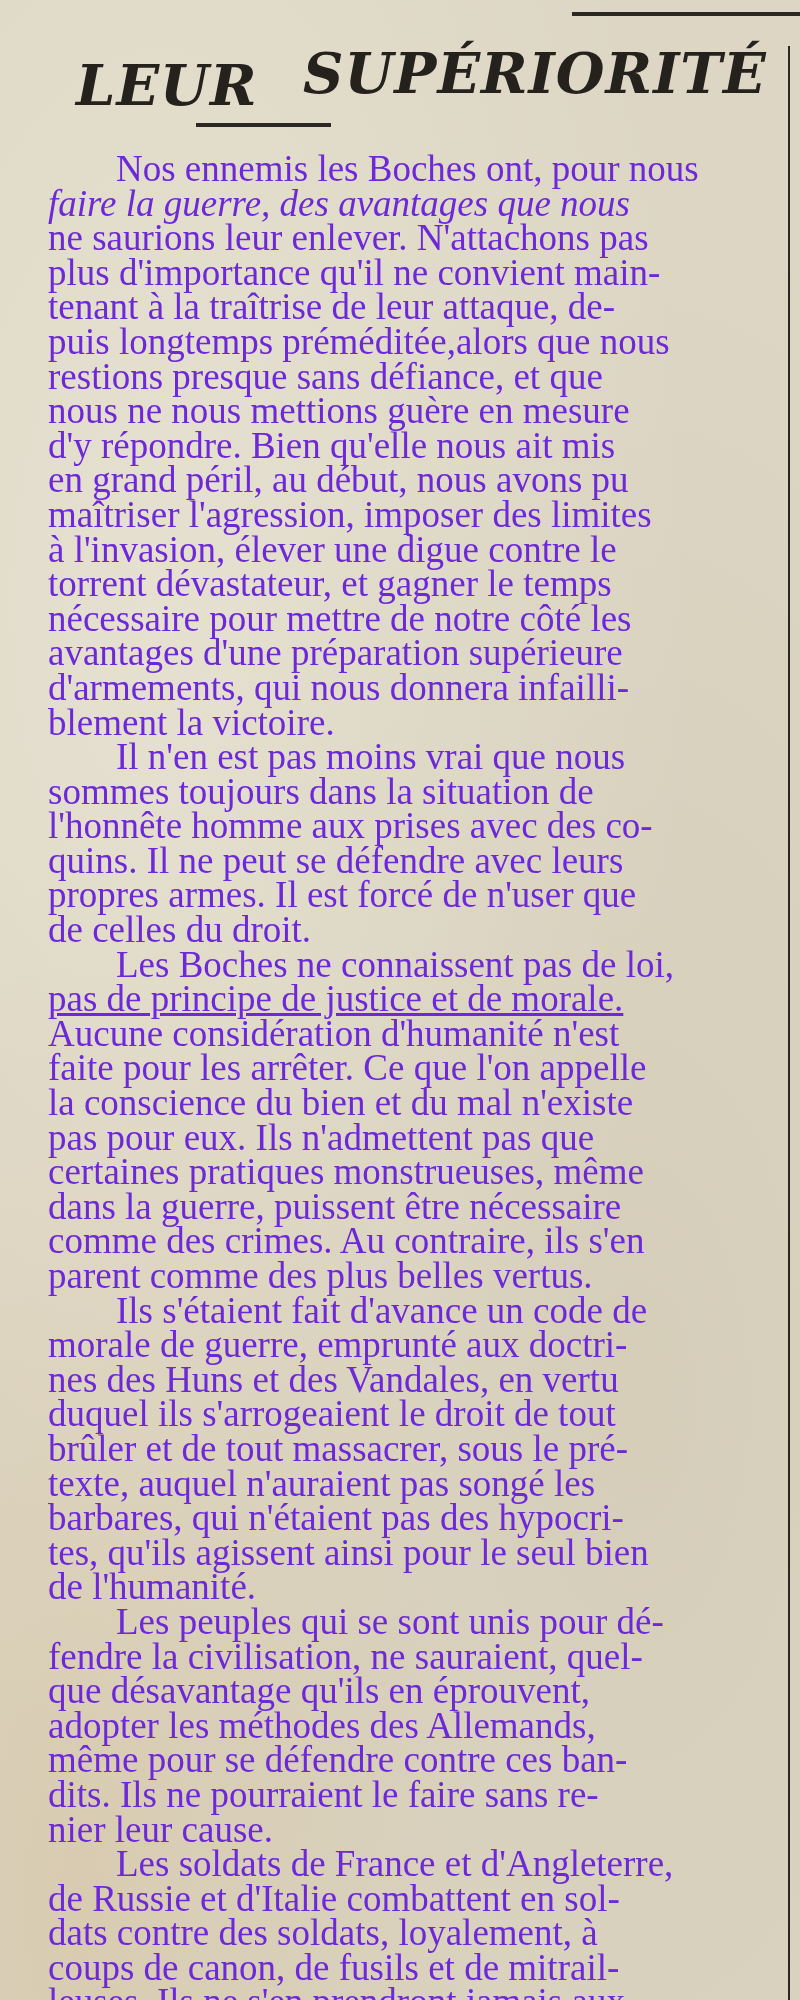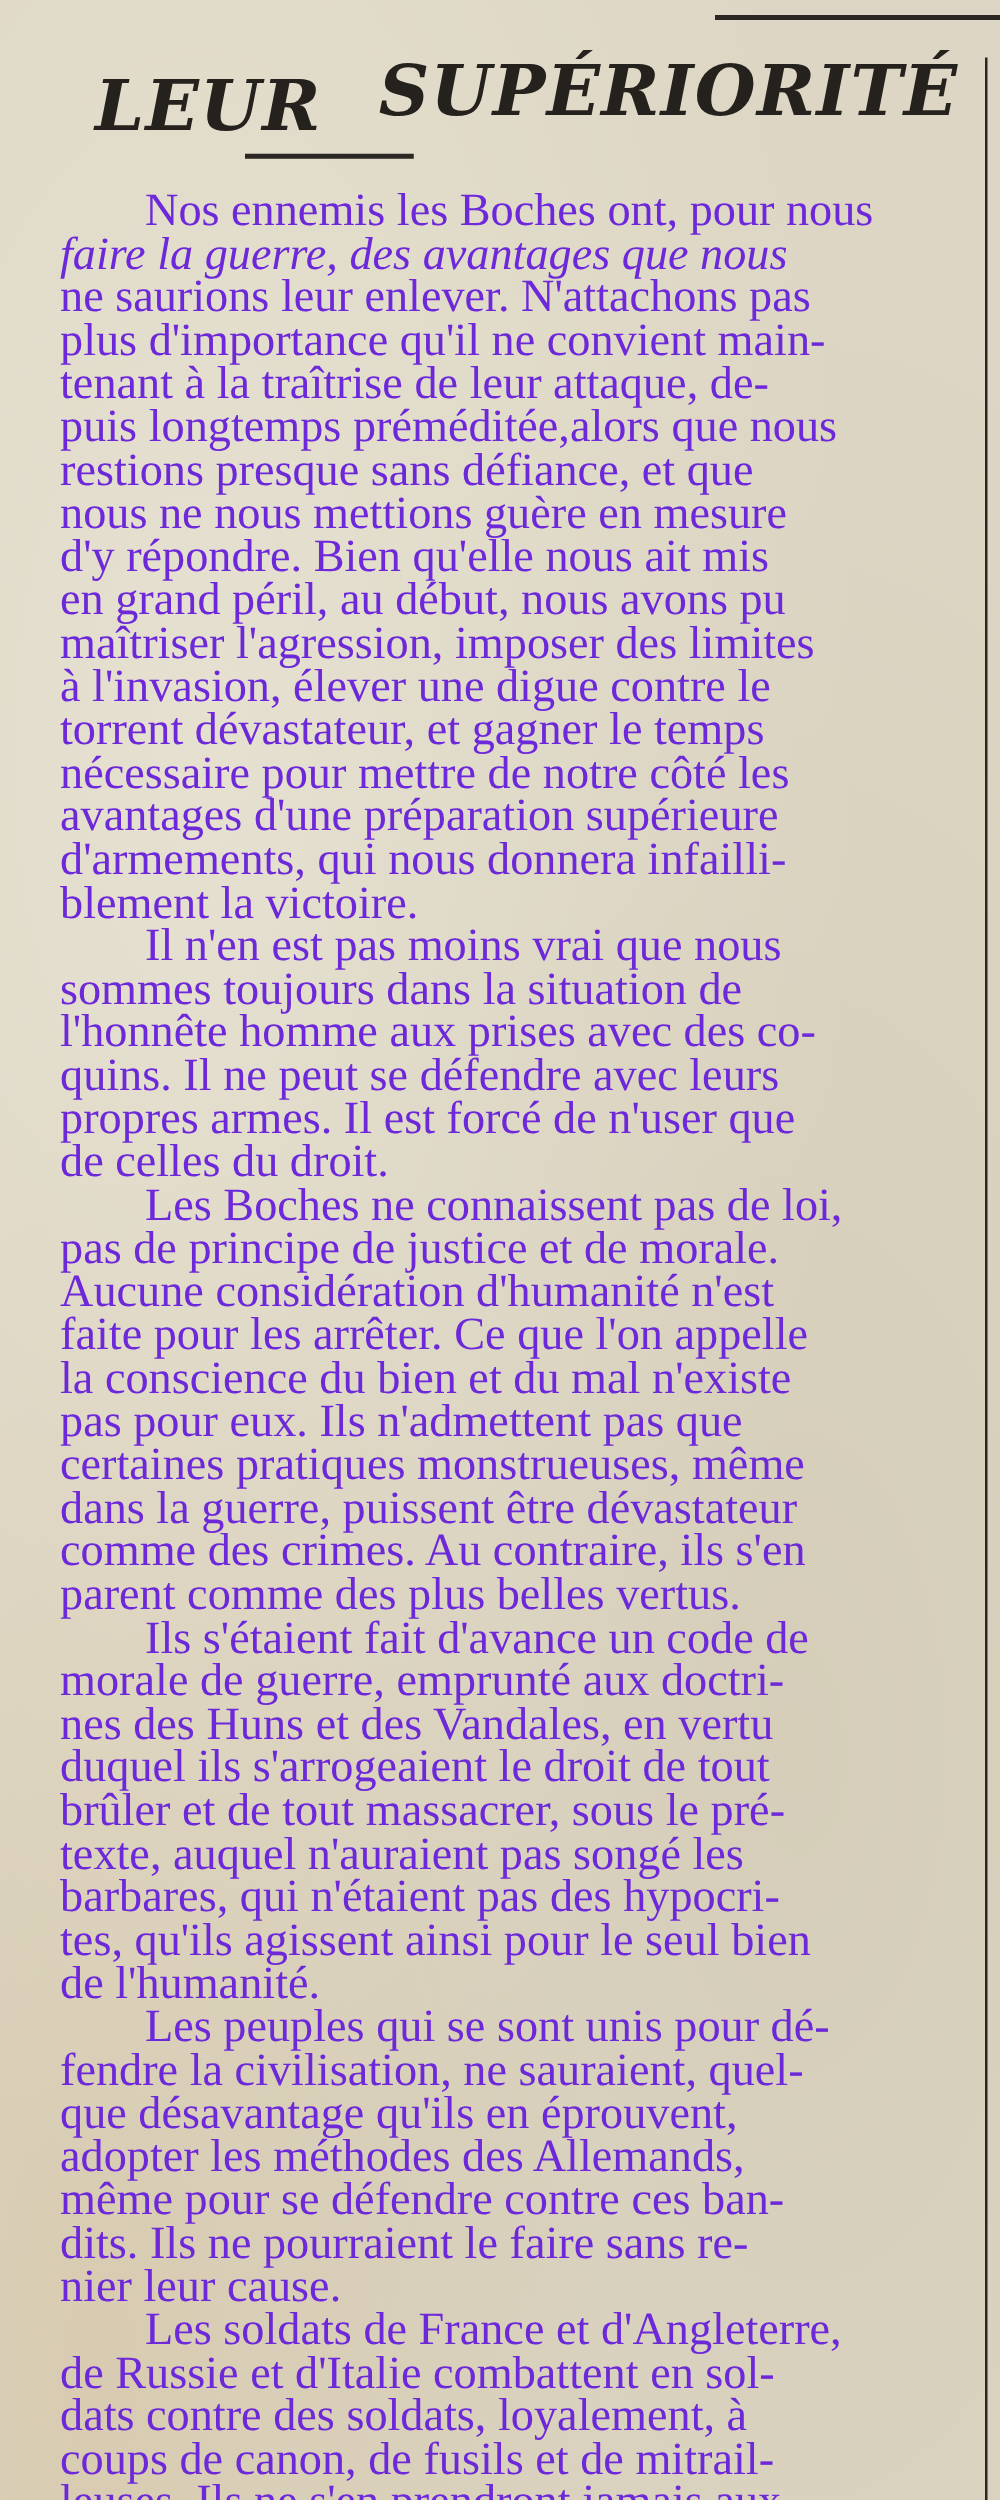--- a/index.html
+++ b/index.html
@@ -116,27 +116,27 @@
     <div>
       <span class="line indent" style="word-spacing: 0px; text-align: left; text-align-last: left;">Il n'en est pas moins vrai que nous</span>
       <span class="line" style="word-spacing: 0px; text-align: right; text-align-last: left;">sommes toujours dans la situation de</span>
       <span class="line" style="word-spacing: 0px; text-align: left; text-align-last: left;">l'honnête homme aux prises avec des co-</span>
       <span class="line" style="word-spacing: 0px; text-align: left; text-align-last: left;">quins. Il ne peut se défendre avec leurs</span>
       <span class="line" style="word-spacing: 0px; text-align: left; text-align-last: left;">propres armes. Il est forcé de n'user que</span>
       <span class="line last">de celles du droit.</span>
     </div>
     <div>
       <span class="line indent" style="word-spacing: 0px; text-align: left; text-align-last: left;">Les Boches ne connaissent pas de loi,</span>
-      <span class="line" style="word-spacing: 0px; text-align: right; text-align-last: left;">pas de principe de justice et de morale.</span>
+      <span class="line" style="word-spacing: 0px; text-align: right; text-align-last: left; text-decoration: underline;">pas de principe de justice et de morale.</span>
       <span class="line" style="word-spacing: 0px; text-align: left; text-align-last: left;">Aucune considération d'humanité n'est</span>
       <span class="line" style="word-spacing: 0px; text-align: left; text-align-last: left;">faite pour les arrêter. Ce que l'on appelle</span>
       <span class="line" style="word-spacing: 0px; text-align: left; text-align-last: left;">la conscience du bien et du mal n'existe</span>
       <span class="line" style="word-spacing: 0px; text-align: left; text-align-last: left;">pas pour eux. Ils n'admettent pas que</span>
       <span class="line" style="word-spacing: 0px; text-align: left; text-align-last: left;">certaines pratiques monstrueuses, même</span>
-      <span class="line" style="word-spacing: 0px; text-align: left; text-align-last: left;">dans la guerre, puissent être dévastateur</span>
+      <span class="line" style="word-spacing: 0px; text-align: left; text-align-last: left;">dans la guerre, puissent être nécessaire</span>
       <span class="line" style="word-spacing: 0px; text-align: left; text-align-last: left;">comme des crimes. Au contraire, ils s'en</span>
       <span class="line last">parent comme des plus belles vertus.</span>
     </div>
     <div>
       <span class="line indent" style="word-spacing: 0px; text-align: left; text-align-last: left;">Ils s'étaient fait d'avance un code de</span>
       <span class="line" style="word-spacing: 0px; text-align: left; text-align-last: left;">morale de guerre, emprunté aux doctri-</span>
       <span class="line" style="word-spacing: 0px; text-align: left; text-align-last: left;">nes des Huns et des Vandales, en vertu</span>
       <span class="line" style="word-spacing: 0px; text-align: left; text-align-last: left;">duquel ils s'arrogeaient le droit de tout</span>
       <span class="line" style="word-spacing: 0px; text-align: left; text-align-last: left;">brûler et de tout massacrer, sous le pré-</span>
       <span class="line" style="word-spacing: 0px; text-align: left; text-align-last: left;">texte, auquel n'auraient pas songé les</span>

